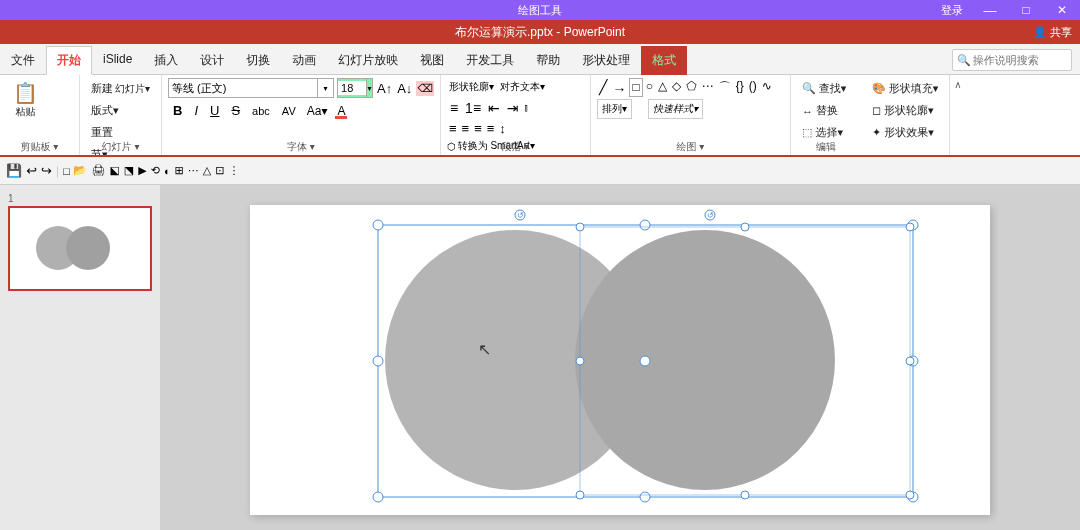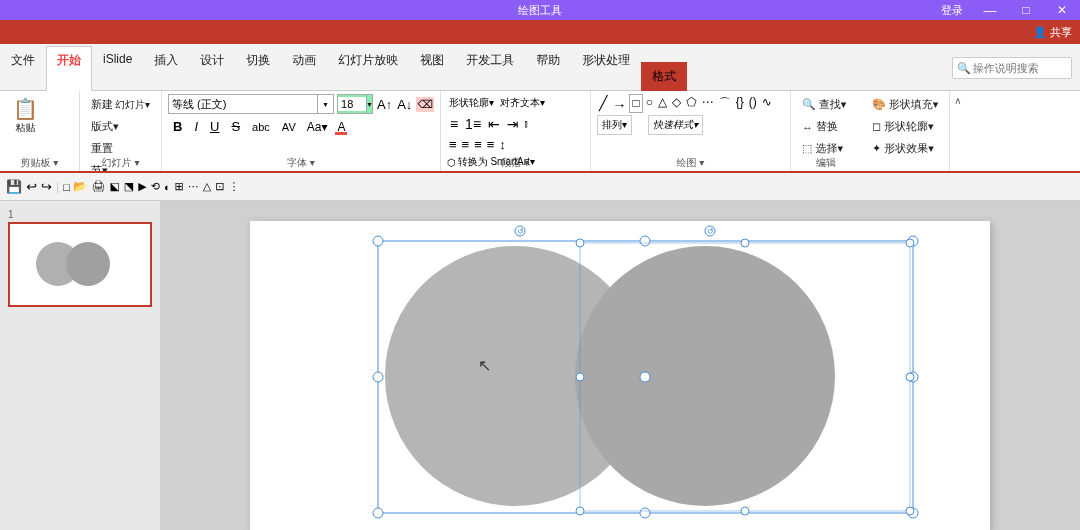--- a/index.html
+++ b/index.html
@@ -15,21 +15,21 @@
 
     
     .canvas-area { flex: 1; background: #d0d0d0; display: flex; align-items: center; justify-content: center; padding: 20px; position: relative; }
     .slide-canvas { background: white; width: 740px; height: 310px; position: relative; box-shadow: 2px 2px 8px rgba(0,0,0,0.2); }
 
     
     .titlebar-wrapper { background: #c0392b; }
     .tab-row { background: #f3f3f3; display: flex; border-bottom: 1px solid #ccc; padding-top: 2px; }
     .tab-item { padding: 5px 10px 5px; font-size: 12px; cursor: pointer; color: #222; border: 1px solid transparent; margin-bottom: -1px; }
     .tab-item.tab-active { background: white; border-top: 1px solid #ccc; border-left: 1px solid #ccc; border-right: 1px solid #ccc; border-bottom: 1px solid white; }
-    .tab-item.tab-format { background: #c0392b; color: #000000; border-color: #c0392b; margin-top: 16px; }
+    .tab-item.tab-format { background: #c0392b; color: #86efac; border-color: #c0392b; }
 
     
     .ribbon-content { display: flex; height: 82px; background: white; border-bottom: 2px solid #c0392b; overflow: hidden; }
     .rg { display: flex; flex-direction: column; border-right: 1px solid #e0e0e0; padding: 3px 6px 16px; min-width: max-content; position: relative; }
     .rg-label { position: absolute; bottom: 1px; left: 0; right: 0; text-align: center; font-size: 10px; color: #555; cursor: pointer; }
     .rg-body { display: flex; align-items: flex-start; gap: 2px; flex: 1; }
     .r-btn { font-size: 11px; padding: 2px 4px; cursor: pointer; border: 1px solid transparent; border-radius: 2px; display: flex; align-items: center; gap: 2px; white-space: nowrap; color: #222; min-height: 20px; }
     .r-btn-lg { font-size: 10px; padding: 4px 6px; cursor: pointer; border: 1px solid transparent; border-radius: 2px; display: flex; flex-direction: column; align-items: center; gap: 2px; color: #222; }
     .r-icon { font-size: 20px; line-height: 1; }
     .r-col { display: flex; flex-direction: column; gap: 1px; }
@@ -50,20 +50,21 @@
     <span style="color:white; font-size:11px;">绘图工具</span>
     <div style="position:absolute; right:0; top:0; display:flex;">
       <button style="background:transparent;border:none;color:white;width:40px;height:20px;cursor:pointer;font-size:11px;">登录</button>
       <button style="background:transparent;border:none;color:white;width:36px;height:20px;cursor:pointer;font-size:13px;">—</button>
       <button style="background:transparent;border:none;color:white;width:36px;height:20px;cursor:pointer;font-size:12px;">□</button>
       <button style="background:transparent;border:none;color:white;width:36px;height:20px;cursor:pointer;font-size:12px;">✕</button>
     </div>
   </div>
 
   <div style="height:24px; background:#c0392b; display:flex; align-items:center; justify-content:center; position:relative;">
+    <span style="color:white; font-size:12px; position:absolute; left:50%; transform:translateX(-50%);">布尔运算演示.pptx - PowerPoint</span>
     <div style="margin-left:auto; display:flex; align-items:center; gap:4px; padding-right:8px;">
       <span style="color:white; font-size:11px; cursor:pointer;">👤 共享</span>
     </div>
   </div>
 </div>
 
 <div class="tab-row">
   <div class="tab-item">文件</div>
   <div class="tab-item tab-active" style="color:#ef4444; font-weight:bold;">开始</div>
   <div class="tab-item">iSlide</div>

